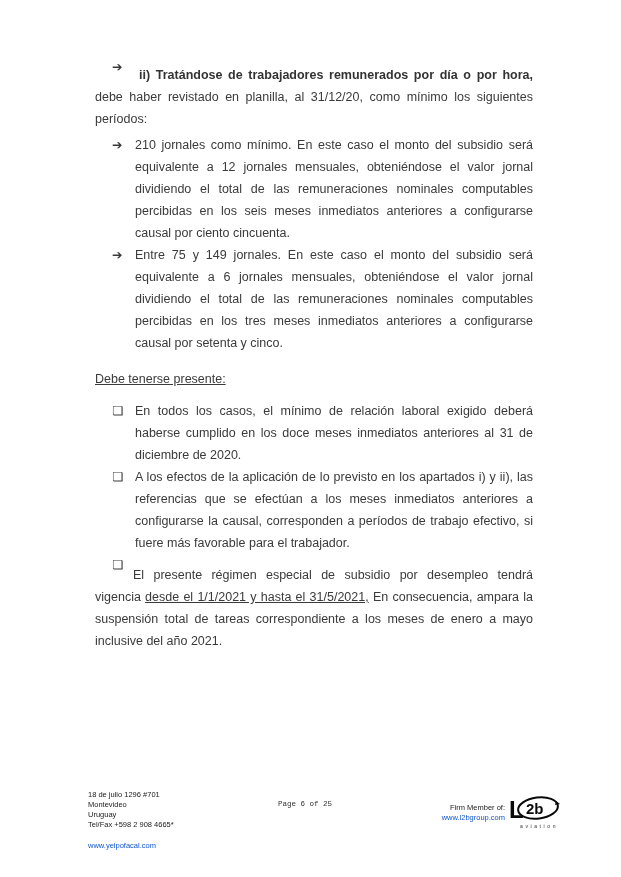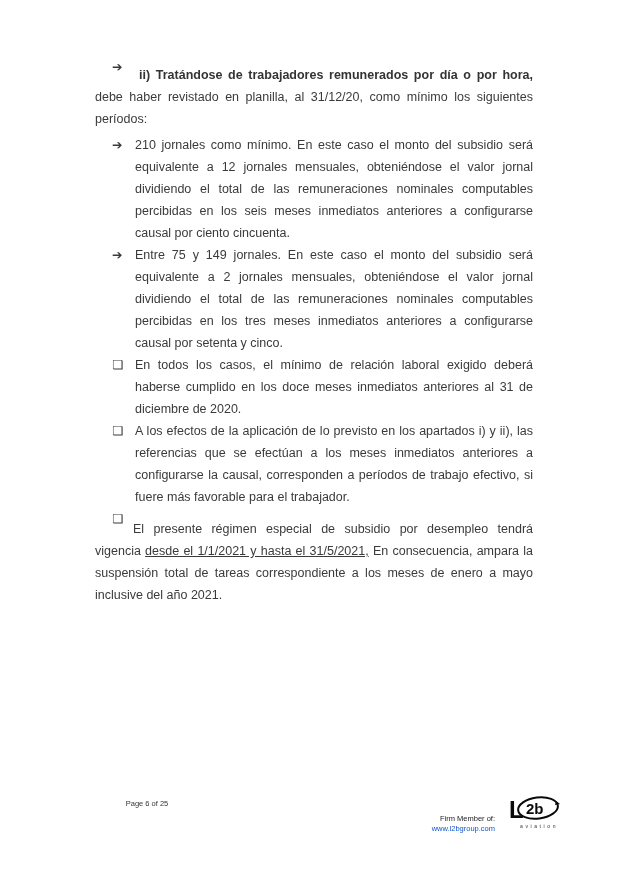--- a/index.html
+++ b/index.html
@@ -36,22 +36,22 @@
   .footer {
     position:absolute;
     left:88px; top:790px; width:475px;
     display:flex;
     font-size:7.5px;
     line-height:10px;
     color:#222222;
     text-align:left;
   }
   .f-left { width:158px; }
-  .f-center { width:118px; text-align:center; padding-top:9px; color:#333; }
-  .f-right { flex:1; display:flex; justify-content:flex-end; gap:12px;align-items:flex-end; }
+  .f-center { width:118px; text-align:center; padding-top:9px; color:#333;font-family:Liberation Mono, monospace; }
+  .f-right { flex:1; display:flex; justify-content:flex-end; gap:2px; }
   .firm-block { text-align:right; padding-top:13px; }
   .doc-link {
     color:#1155cc;
     cursor:pointer;
     display:inline-block;
   }
   .site-link { margin-top:11px; }
   .logo-box { padding-top:5px; }
 </style>
 </head>
@@ -71,24 +71,25 @@
       <span class="bold-lead">ii) Tratándose de trabajadores remunerados por día o por hora,</span><span> debe haber revistado en planilla, al 31/12/20, como mínimo los siguientes períodos:</span>
     </p>
 
     <ul class="doc-list">
       <li>
         <span class="marker">➔</span>
         <span>210 jornales como mínimo. En este caso el monto del subsidio será equivalente a 12 jornales mensuales, obteniéndose el valor jornal dividiendo el total de las remuneraciones nominales computables percibidas en los seis meses inmediatos anteriores a configurarse causal por ciento cincuenta.</span>
       </li>
       <li>
         <span class="marker">➔</span>
-        <span>Entre 75 y 149 jornales. En este caso el monto del subsidio será equivalente a 2 jornales mensuales, obteniéndose el valor jornal dividiendo el total de las remuneraciones nominales computables percibidas en los tres meses inmediatos anteriores a configurarse causal por setenta y cinco.</span>
+        <span>Entre 75 y 149 jornales. En este caso el monto del subsidio será equivalente a 6 jornales mensuales, obteniéndose el valor jornal dividiendo el total de las remuneraciones nominales computables percibidas en los tres meses inmediatos anteriores a configurarse causal por setenta y cinco.</span>
       </li>
     </ul>
 
+    <p class="note-heading">Debe tenerse presente:</p>
 
     <ul class="doc-list">
       <li>
         <span class="marker">❏</span>
         <span>En todos los casos, el mínimo de relación laboral exigido deberá haberse cumplido en los doce meses inmediatos anteriores al 31 de diciembre de 2020.</span>
       </li>
       <li>
         <span class="marker">❏</span>
         <span>A los efectos de la aplicación de lo previsto en los apartados i) y ii), las referencias que se efectúan a los meses inmediatos anteriores a configurarse la causal, corresponden a períodos de trabajo efectivo, si fuere más favorable para el trabajador.</span>
       </li>
@@ -98,20 +99,29 @@
     </ul>
 
     <p class="closing-para">
       <span>El presente régimen especial de subsidio por desempleo tendrá vigencia </span><span class="underlined">desde el 1/1/2021 y hasta el 31/5/2021,</span><span> En consecuencia, ampara la suspensión total de tareas correspondiente a los meses de enero a mayo inclusive del año 2021.</span>
     </p>
 
   </div>
 
   <div class="footer">
 
+    <div class="f-left">
+      <div>18 de julio 1296 #701</div>
+      <div>Montevideo</div>
+      <div>Uruguay</div>
+      <div>Tel/Fax +598 2 908 4665*</div>
+      <div class="site-link">
+        <a class="doc-link">www.yelpofacal.com</a>
+      </div>
+    </div>
 
     <div class="f-center">Page 6 of 25</div>
 
     <div class="f-right">
       <div class="firm-block">
         <div>Firm Member of:</div>
         <a class="doc-link">www.l2bgroup.com</a>
       </div>
       <div class="logo-box">
         <svg width="56" height="36" viewBox="0 0 56 36">

